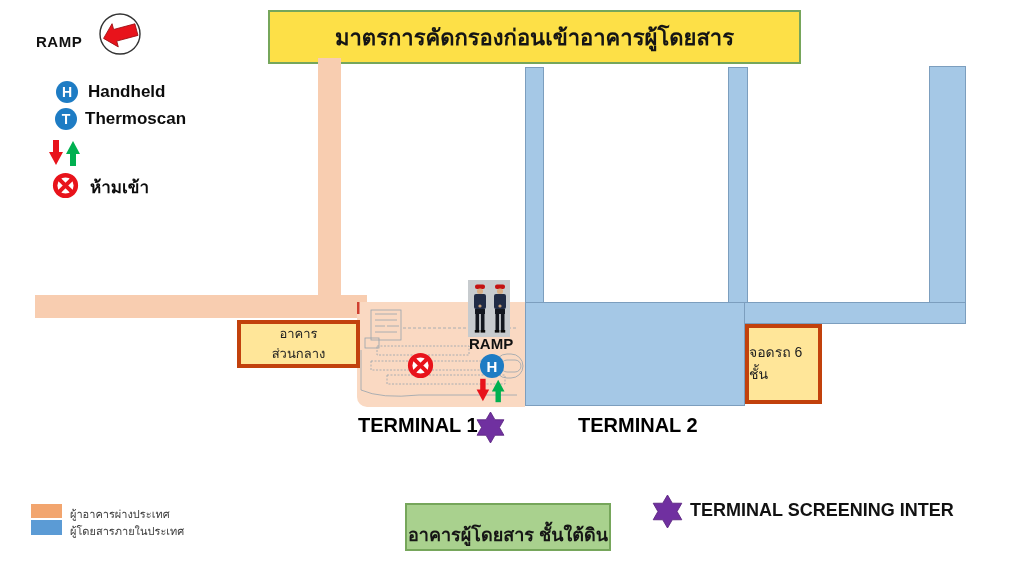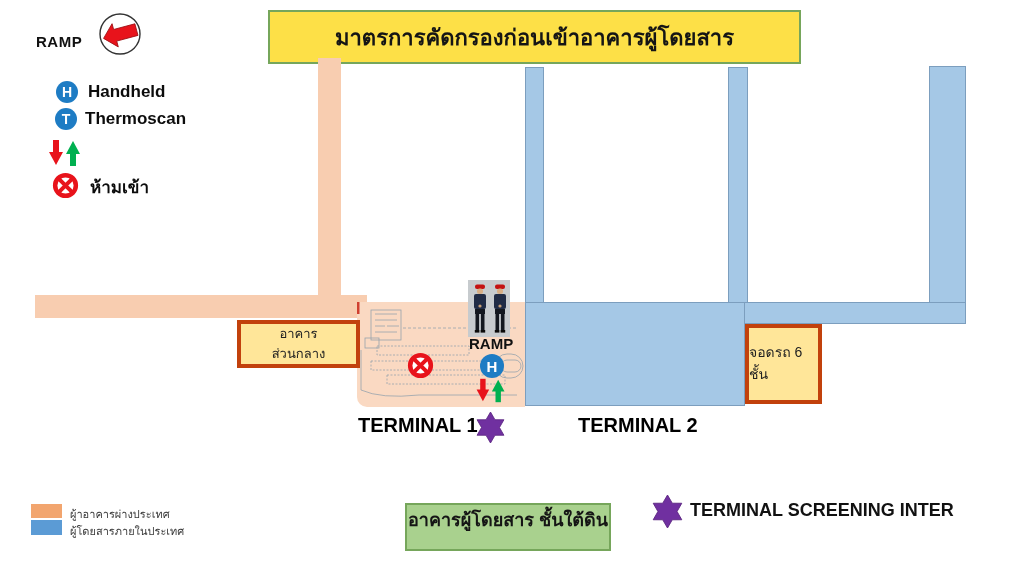--- a/index.html
+++ b/index.html
@@ -4,21 +4,21 @@
 <style>
   html,body{margin:0;padding:0;background:#fff;}
   .stage{position:relative;width:1024px;height:576px;background:#ffffff;overflow:hidden;
          font-family:"Liberation Sans","DejaVu Sans",sans-serif;color:#111;}
   .abs{position:absolute;}
 
   
   .banner{left:268px;top:10px;width:529px;height:50px;background:#fde047;border:2px solid #76A65B;
           display:flex;align-items:center;justify-content:center;font-size:22px;font-weight:700;color:#151515;}
   .banner-bottom{left:405px;top:503px;width:202px;height:44px;background:#A9D18E;border:2px solid #76A65B;
-          display:flex;align-items:flex-start;justify-content:center;font-size:18px;font-weight:700;color:#151515;}
+          display:flex;align-items:flex-end;justify-content:center;font-size:18px;font-weight:700;color:#151515;}
 
   
   .north-label{left:36px;top:33px;font-size:15px;font-weight:800;letter-spacing:.5px;}
   .north-icon{left:98px;top:12px;width:44px;height:44px;}
 
   
   .badge{width:22px;height:22px;border-radius:50%;background:#1E7CC4;color:#fff;font-weight:700;
          font-size:14px;display:flex;align-items:center;justify-content:center;}
   .lg-label{font-size:17px;font-weight:800;color:#0c0c0c;}
   .lg-label-th{font-size:17px;font-weight:600;color:#0c0c0c;}

